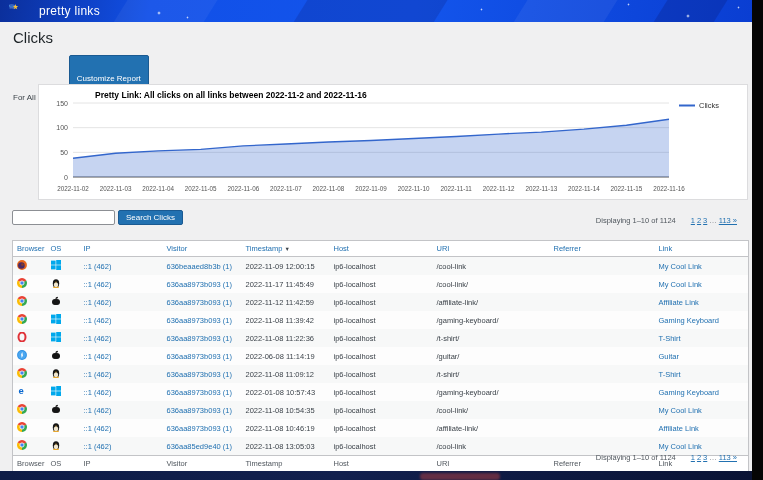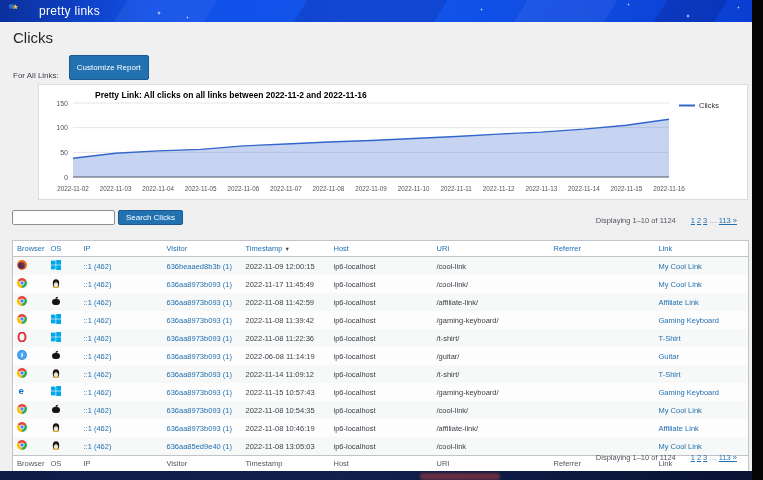--- a/index.html
+++ b/index.html
@@ -23,21 +23,21 @@
   .logo { position:absolute; left:9px; top:2px; display:flex; align-items:center; gap:4px; }
   .logo-text { color:#fff; font-size:12px; font-weight:500; letter-spacing:0.3px; }
   .sparkle { position:absolute; width:4px; height:4px; background:#fff;
     clip-path:polygon(50% 0,62% 38%,100% 50%,62% 62%,50% 100%,38% 62%,0 50%,38% 38%); opacity:0.9; }
 
   
   .h1 { position:absolute; left:13px; top:29px; font-size:15px; font-weight:500; color:#1d2327; }
   .filter-row { position:absolute; left:13px; top:55px; display:flex; align-items:flex-end; gap:10px; }
   .filter-label { font-size:8px; color:#3c434a; }
   .btn { background:#2271b1; color:#fff; border:1px solid #1a5a92; border-radius:2px;
-    font-size:8px; font-family:"Liberation Sans",sans-serif; padding:7px 7px; cursor:pointer; }
+    font-size:8px; font-family:"Liberation Sans",sans-serif; padding:18px 7px; cursor:pointer; }
 
   
   .chart-card { position:absolute; left:38px; top:84px; width:710px; height:116px;
     background:#fff; border:1px solid #dcdcde; }
   .chart-title { position:absolute; left:56px; top:5px; font-size:8.5px; font-weight:bold; color:#000; }
   #chart-svg { position:absolute; left:0; top:14px; }
 
   
   .search-row { position:absolute; left:12px; top:210px; display:flex; gap:3px; }
   .search-input { width:103px; height:15px; border:1px solid #8c8f94; border-radius:2px;
@@ -223,21 +223,21 @@
                   <path d="M5,5 L5,10 A5,5 0 0 1 0.67,2.5 Z" fill="#fbbc05"></path>
                   <circle cx="5" cy="5" r="2.1" fill="#4285f4" stroke="#fff" stroke-width="0.8"></circle>
                 </svg></span></td>
     <td><span class="icon"><svg viewBox="0 0 10 10">
                   <circle cx="4" cy="6.1" r="3" fill="#141414"></circle>
                   <circle cx="6" cy="6.1" r="3" fill="#141414"></circle>
                   <ellipse cx="5.7" cy="1.9" rx="1.4" ry="0.8" fill="#141414" transform="rotate(-32 5.7 1.9)"></ellipse>
                 </svg></span></td>
     <td><a href="#">::1 (462)</a></td>
     <td><a href="#">636aa8973b093 (1)</a></td>
-    <td>2022-11-08 11:42:59</td>
+    <td>2022-11-12 11:42:59</td>
     <td>ip6-localhost</td>
     <td>/affiliate-link/</td>
     <td></td>
     <td><a href="#">Affiliate Link</a></td>
   </tr>
           <tr class="even">
     <td><span class="icon"><svg viewBox="0 0 10 10">
                   <path d="M5,5 L0.67,2.5 A5,5 0 0 1 9.33,2.5 Z" fill="#ea4335"></path>
                   <path d="M5,5 L9.33,2.5 A5,5 0 0 1 5,10 Z" fill="#34a853"></path>
                   <path d="M5,5 L5,10 A5,5 0 0 1 0.67,2.5 Z" fill="#fbbc05"></path>
@@ -303,39 +303,39 @@
                 </svg></span></td>
     <td><span class="icon"><svg viewBox="0 0 10 10">
                   <ellipse cx="5" cy="5.4" rx="3.2" ry="4.2" fill="#161616"></ellipse>
                   <ellipse cx="5" cy="6.8" rx="2.2" ry="2.6" fill="#efe6cf"></ellipse>
                   <polygon points="4.1,3.7 5.9,3.7 5,4.7" fill="#f2a71b"></polygon>
                   <ellipse cx="3.5" cy="9.4" rx="1.4" ry="0.7" fill="#f2a71b"></ellipse>
                   <ellipse cx="6.5" cy="9.4" rx="1.4" ry="0.7" fill="#f2a71b"></ellipse>
                 </svg></span></td>
     <td><a href="#">::1 (462)</a></td>
     <td><a href="#">636aa8973b093 (1)</a></td>
-    <td>2022-11-14 11:09:12</td>
+    <td>2022-11-08 11:09:12</td>
     <td>ip6-localhost</td>
     <td>/t-shirt/</td>
     <td></td>
     <td><a href="#">T-Shirt</a></td>
   </tr>
           <tr class="even">
     <td><span class="icon"><svg viewBox="0 0 10 10">
                   <text x="1.5" y="8.4" font-size="9.5" font-weight="bold" fill="#0a68cf" font-family="Liberation Sans, sans-serif">e</text>
                 </svg></span></td>
     <td><span class="icon"><svg viewBox="0 0 10 10">
                   <rect x="0" y="0.6" width="4.6" height="4.1" fill="#00a8ec"></rect>
                   <rect x="5.2" y="0" width="4.8" height="4.7" fill="#00a8ec"></rect>
                   <rect x="0" y="5.3" width="4.6" height="4.1" fill="#00a8ec"></rect>
                   <rect x="5.2" y="5.3" width="4.8" height="4.7" fill="#00a8ec"></rect>
                 </svg></span></td>
     <td><a href="#">::1 (462)</a></td>
     <td><a href="#">636aa8973b093 (1)</a></td>
-    <td>2022-11-15 10:57:43</td>
+    <td>2022-01-08 10:57:43</td>
     <td>ip6-localhost</td>
     <td>/gaming-keyboard/</td>
     <td></td>
     <td><a href="#">Gaming Keyboard</a></td>
   </tr>
           <tr class="odd">
     <td><span class="icon"><svg viewBox="0 0 10 10">
                   <path d="M5,5 L0.67,2.5 A5,5 0 0 1 9.33,2.5 Z" fill="#ea4335"></path>
                   <path d="M5,5 L9.33,2.5 A5,5 0 0 1 5,10 Z" fill="#34a853"></path>
                   <path d="M5,5 L5,10 A5,5 0 0 1 0.67,2.5 Z" fill="#fbbc05"></path>

